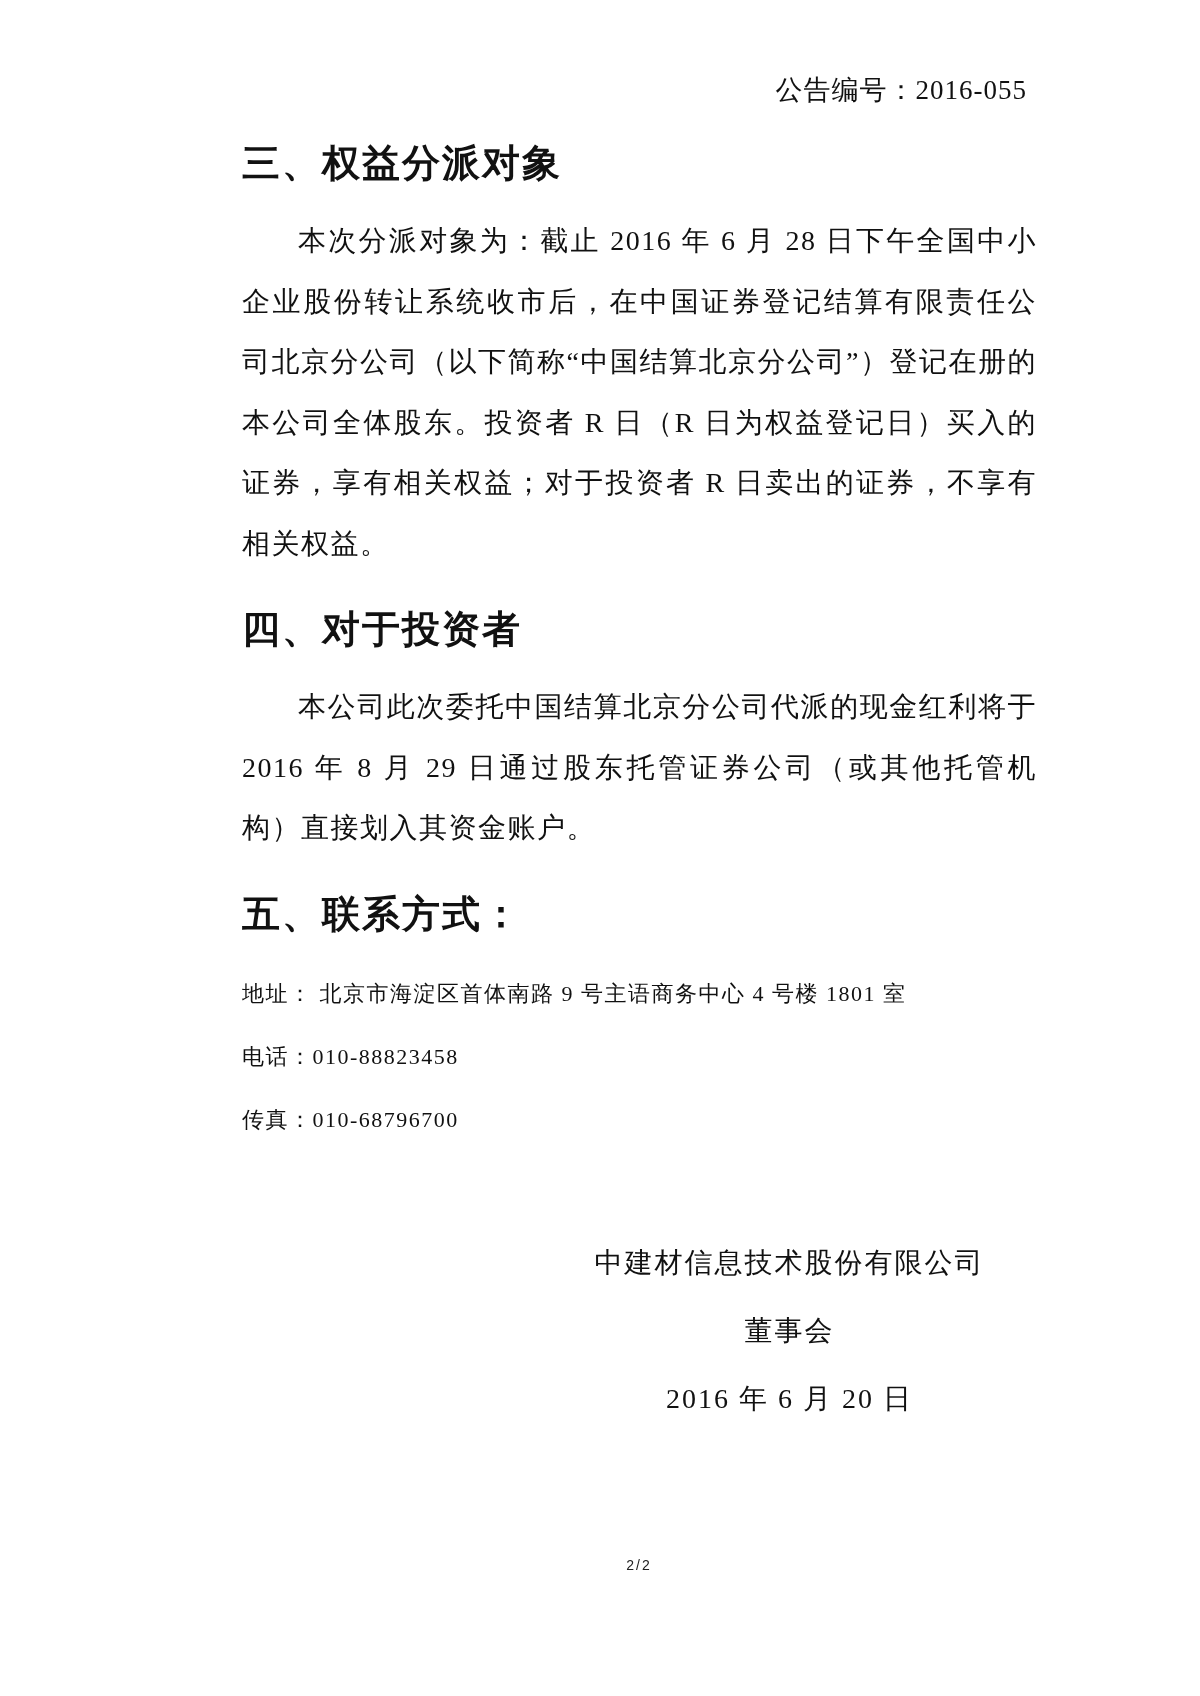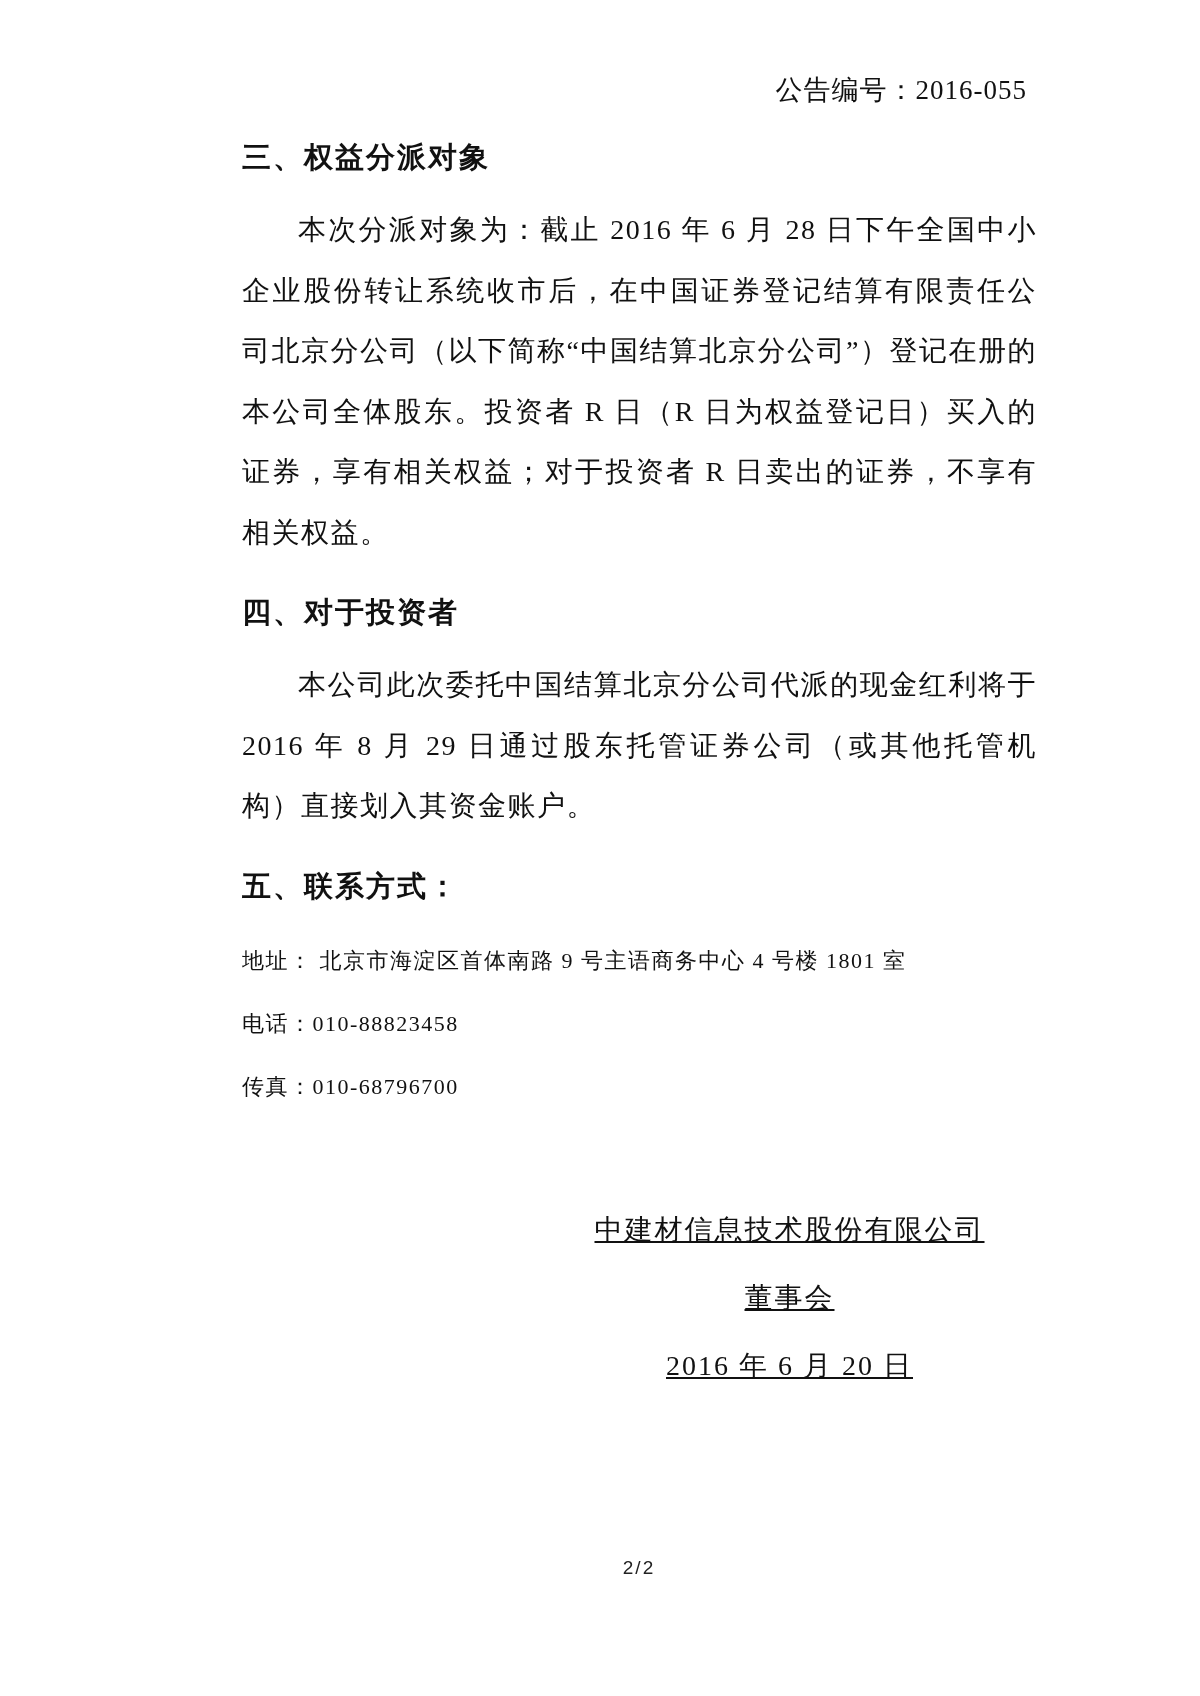--- a/index.html
+++ b/index.html
@@ -26,21 +26,21 @@
   .doc-header {
     text-align: right;
     font-size: 27px;
     letter-spacing: 1px;
     padding-right: 10px;
     margin-bottom: 26px;
     white-space: nowrap;
   }
   .section-heading {
     font-weight: 700;
-    font-size: 29px;
+    font-size: 38px;
     letter-spacing: 2px;
     margin: 30px 0 22px 0;
     font-family: "Liberation Sans", "DejaVu Sans", sans-serif;
   }
   .para {
     font-size: 28px;
     line-height: 60.5px;
     text-align: justify;
     text-align-last: left;
     text-indent: 2em;
@@ -52,33 +52,32 @@
     line-height: 63px;
     letter-spacing: 1.5px;
     white-space: nowrap;
   }
   .signature {
     margin-top: 78px;
     margin-left: 300px;
     text-align: center;
     font-size: 28px;
     letter-spacing: 2px;
-    text-decoration: underline;
   }
   .signature .sig-line {
     line-height: 68px;
     white-space: nowrap;
   }
   .page-footer {
     position: absolute;
     left: 0;
     width: 100%;
     top: 1557px;
     text-align: center;
-    font-size: 19px;
+    font-size: 14px;
     letter-spacing: 2px;
     color: #222222;
     font-family: "Liberation Sans", "DejaVu Sans", sans-serif;
     padding-left: 39px;
   }
 </style>
 </head>
 <body>
 
 <div class="page">

